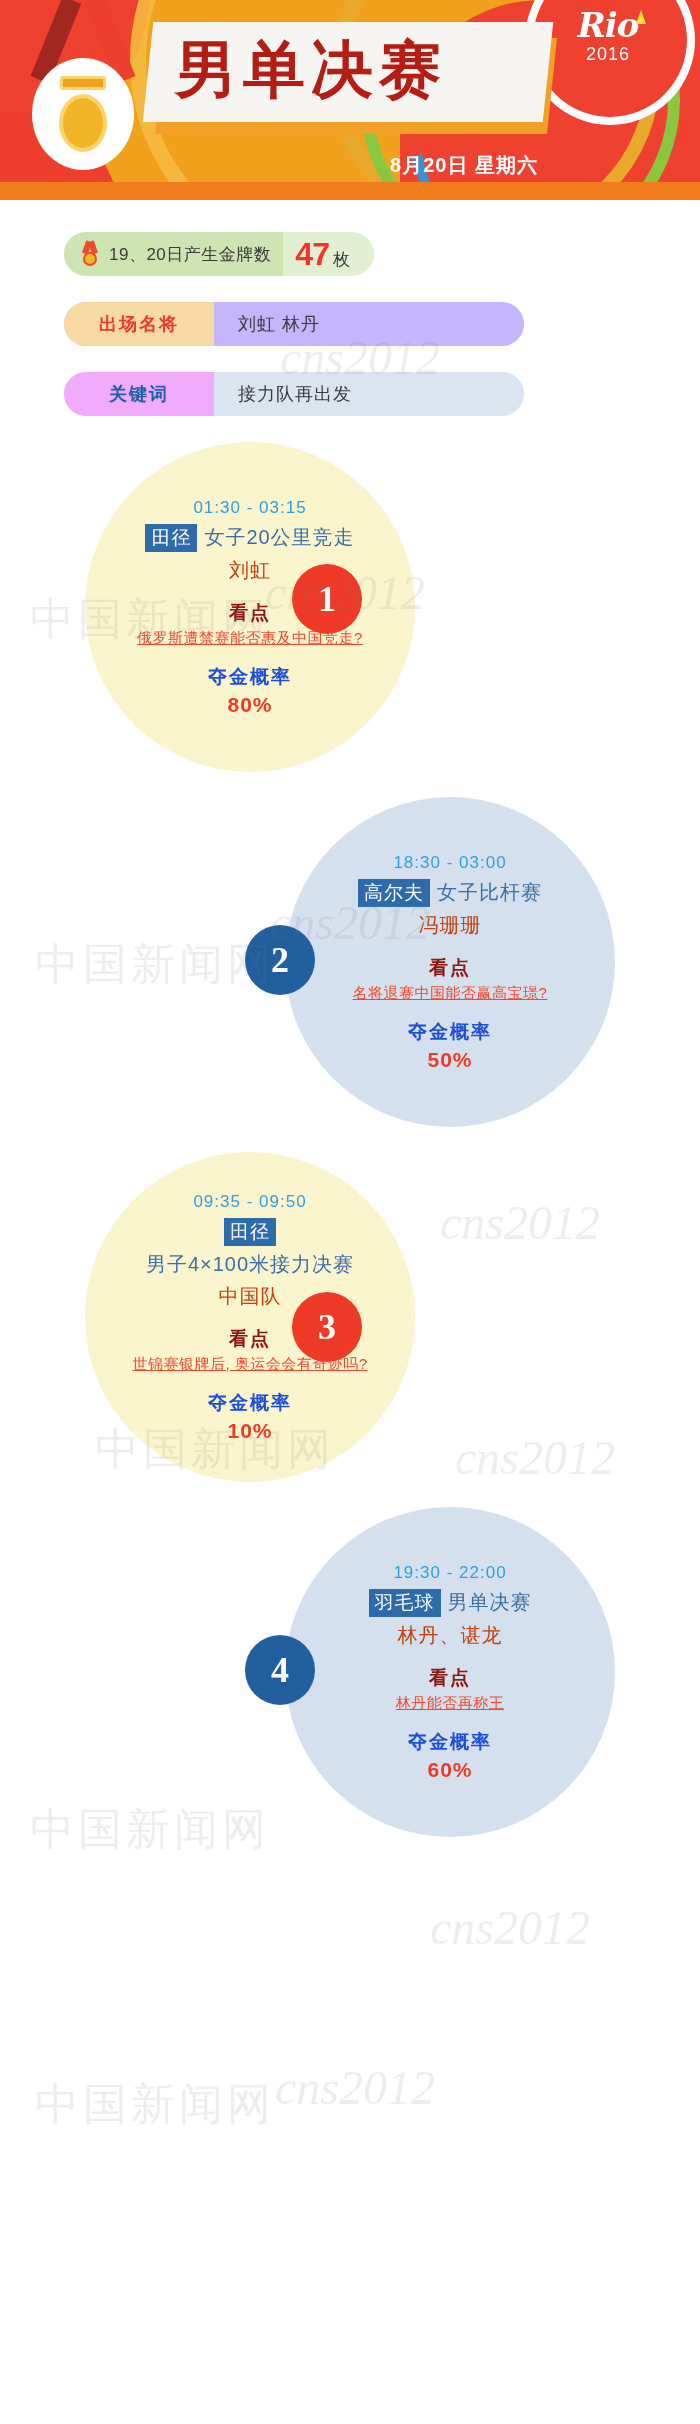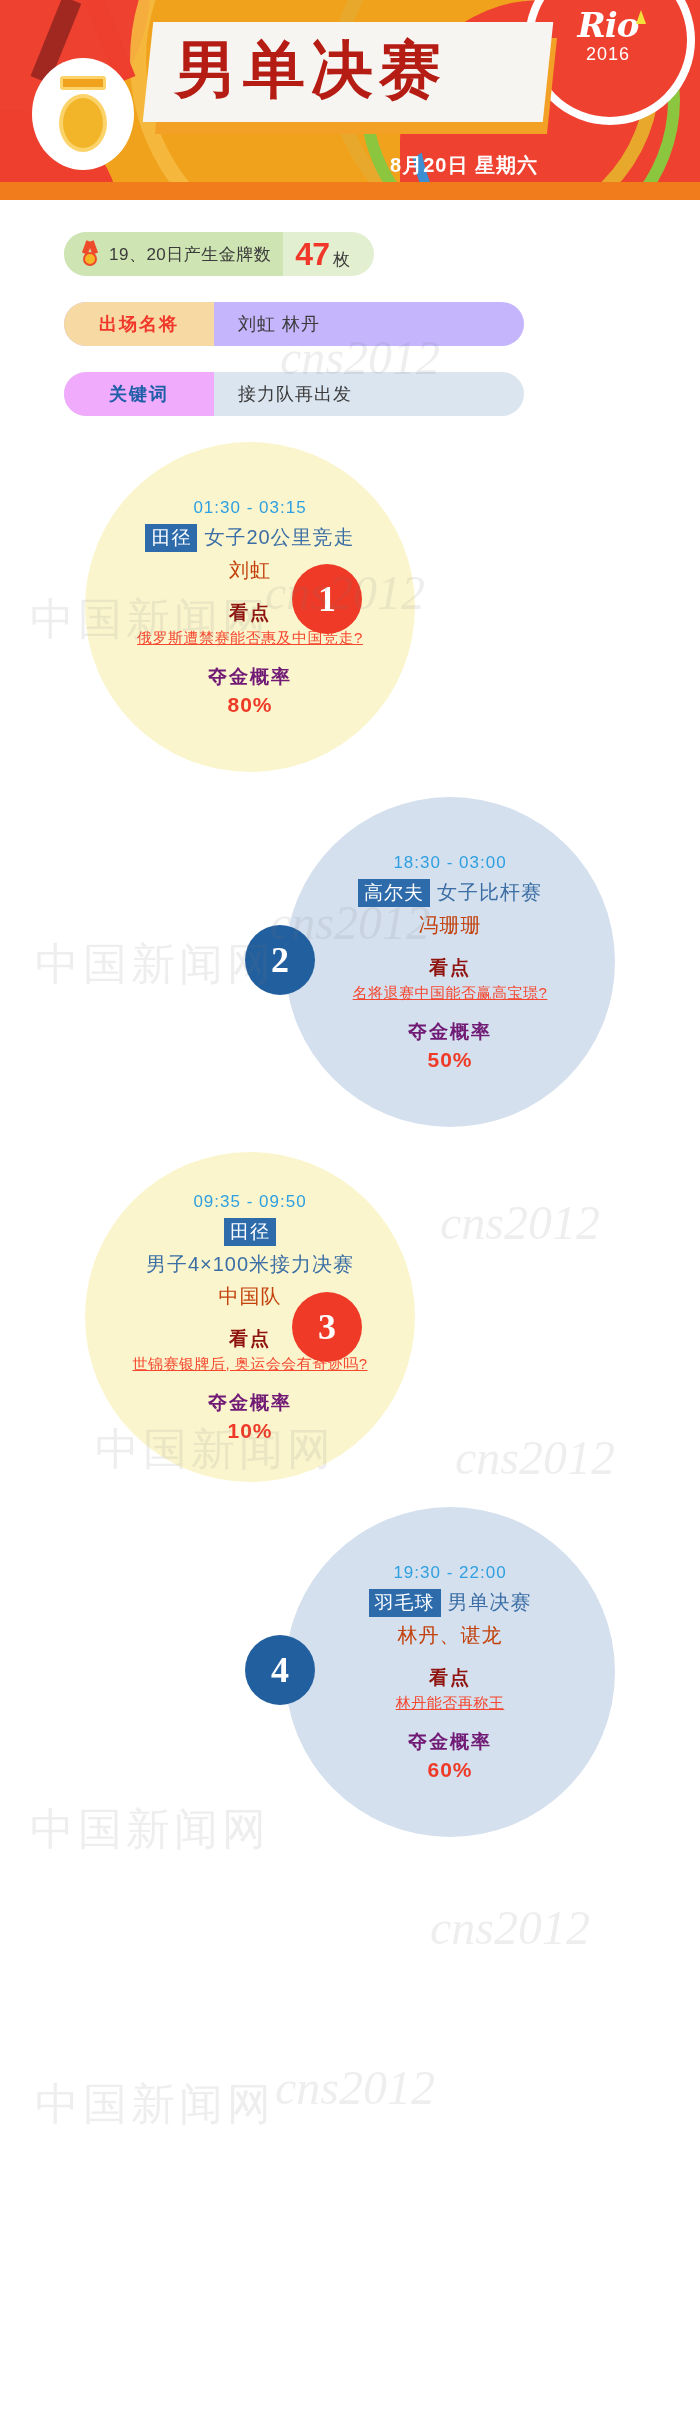--- a/index.html
+++ b/index.html
@@ -263,21 +263,21 @@
   }
   .kd-title {
     font-size: 19px; font-weight: bold; color: #8f1410;
     letter-spacing: 2px; margin-bottom: 3px;
   }
   .kd-text {
     font-size: 15px; color: #f5472f; letter-spacing: .5px;
     margin-bottom: 16px; white-space: nowrap; text-decoration: underline;
   }
   .prob-title {
-    font-size: 19px; font-weight: bold; color: #701a75;
+    font-size: 19px; font-weight: bold; color: #1d4ed8;
     letter-spacing: 2px; margin-bottom: 3px;
   }
   .prob-val {
     font-size: 21px; font-weight: bold; color: #ee3a27; letter-spacing: 1px;
   }
 
   
   .wm {
     position: absolute;
     color: rgba(120,120,120,0.13);

